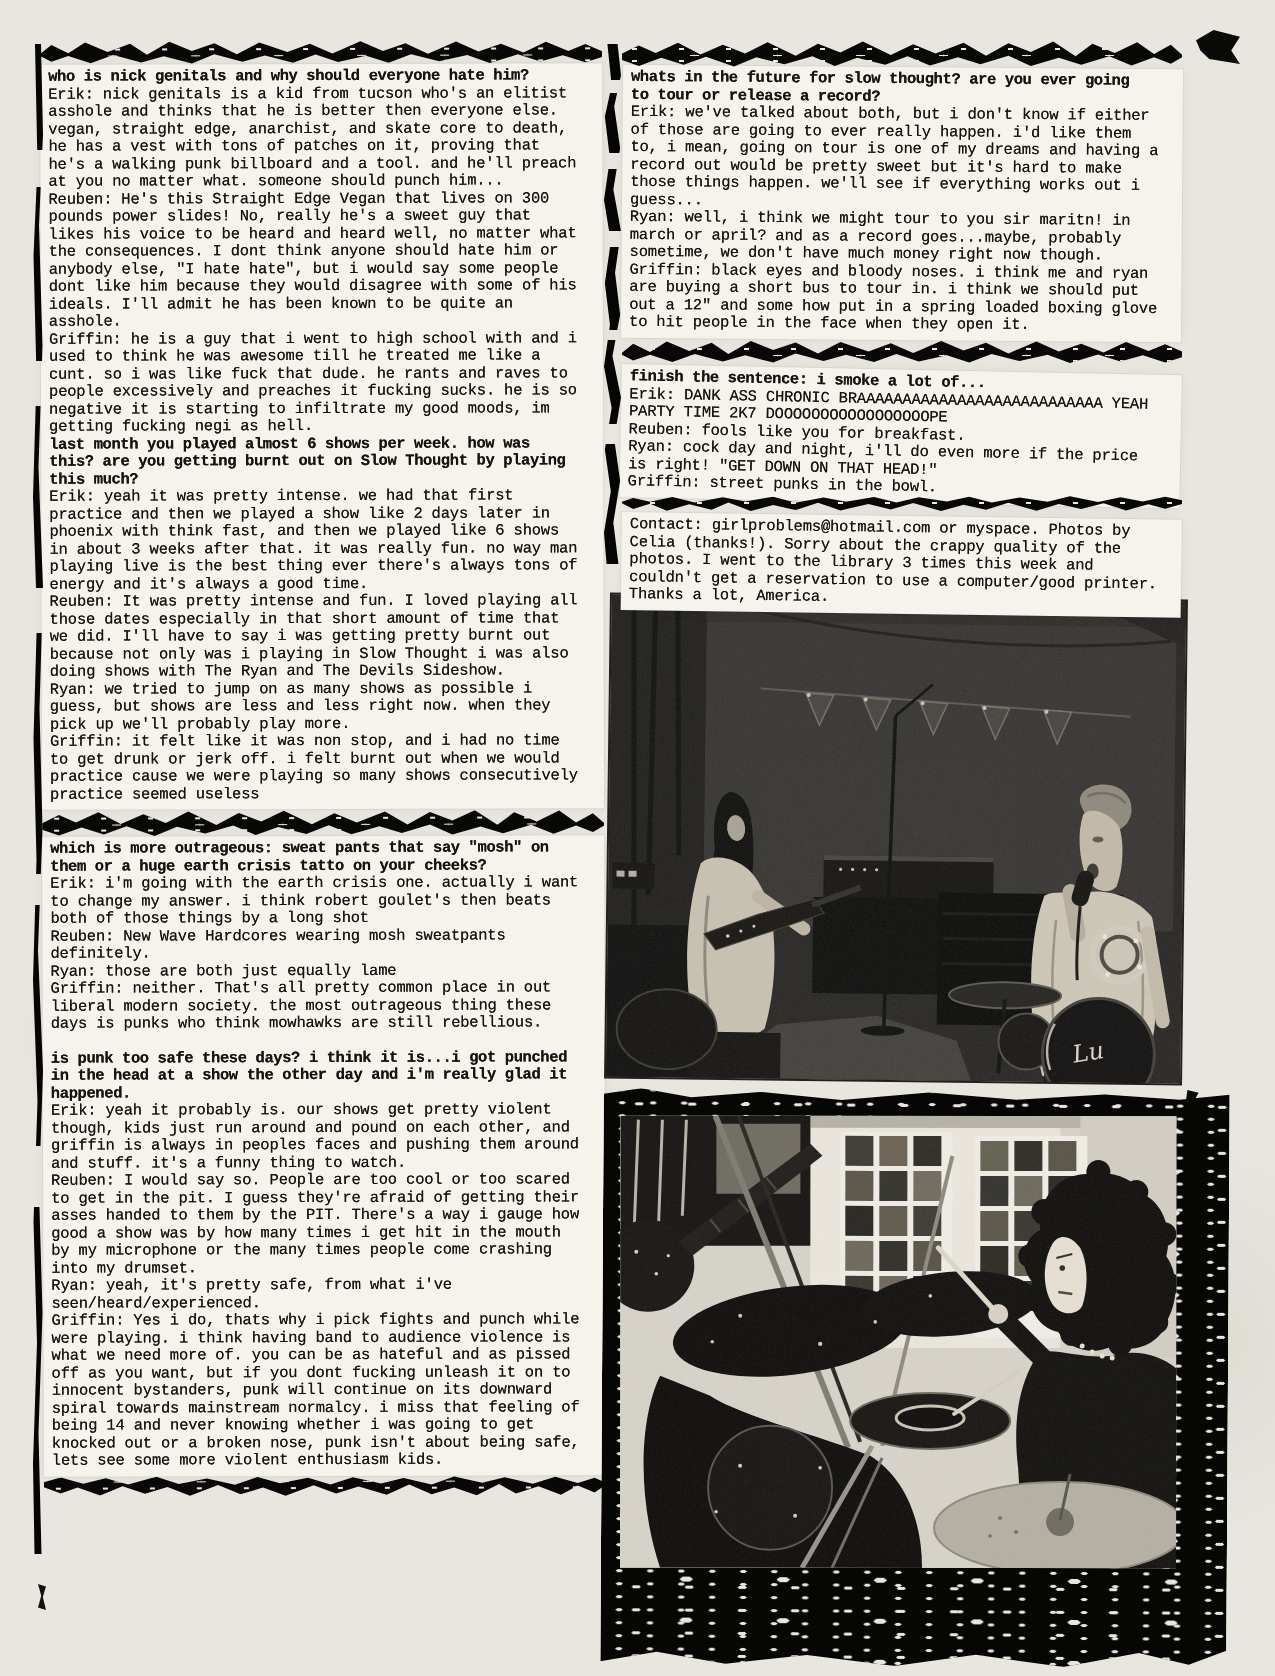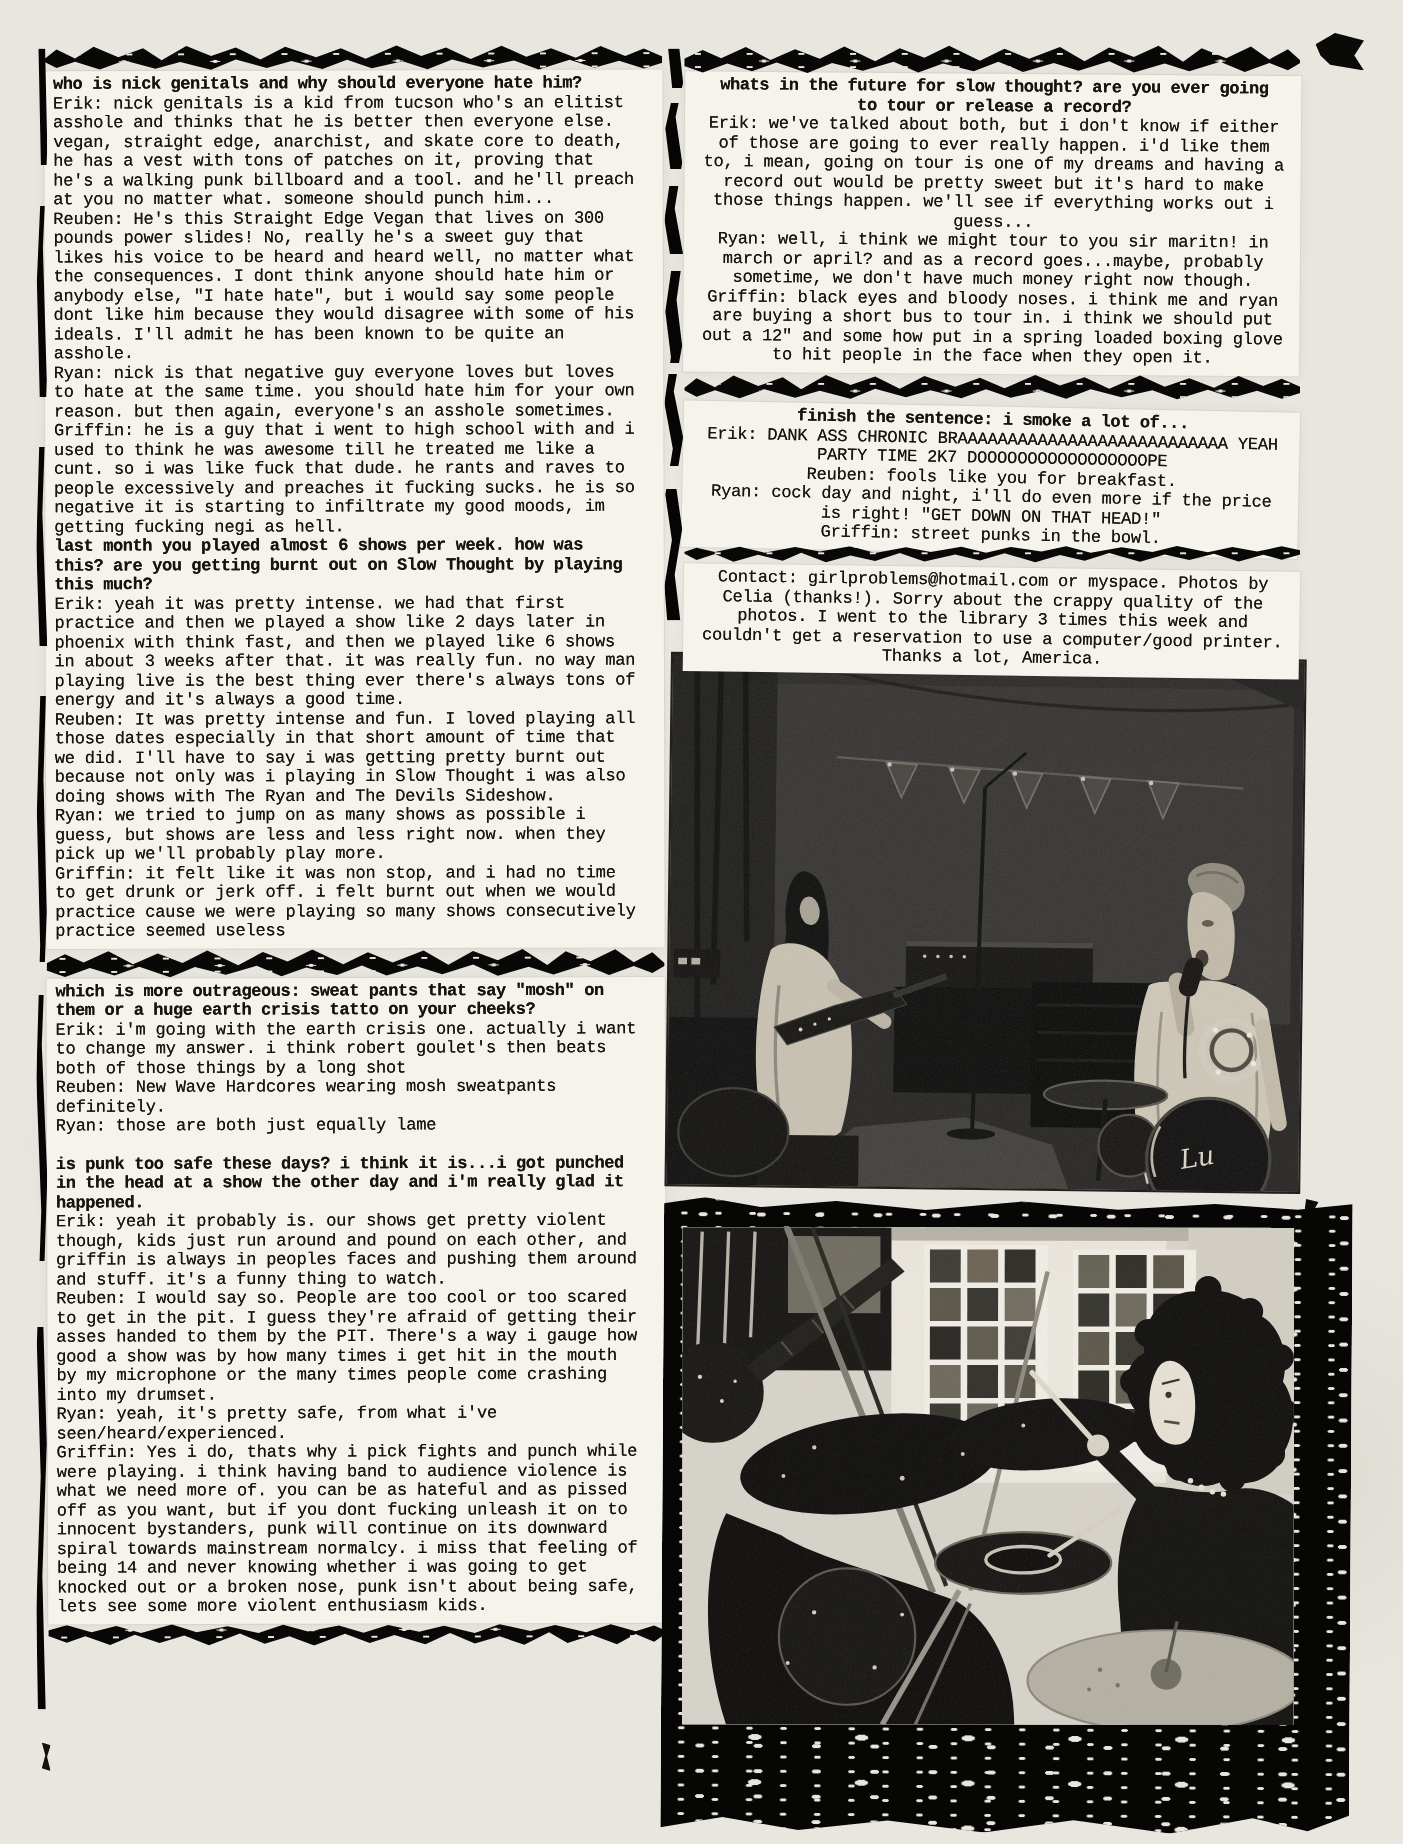--- a/index.html
+++ b/index.html
@@ -8,21 +8,21 @@
     background-color:#e9e6e0;
     background-image:
       radial-gradient(ellipse 220px 160px at 12% 62%, #e0ddd5 0%, transparent 70%),
       radial-gradient(ellipse 260px 200px at 46% 30%, #eeebe5 0%, transparent 70%),
       radial-gradient(ellipse 200px 300px at 96% 80%, #dfdcd4 0%, transparent 70%);
     font-family:"Liberation Mono","DejaVu Sans Mono",monospace;
     color:#17140f;
   }
   .col{position:absolute;top:40px;}
   .col-left{left:42px;width:562px;transform:rotate(-0.15deg);}
-  .col-right{left:622px;width:560px;text-align:center;}
+  .col-right{left:622px;width:560px;}
   .card{
     position:relative;z-index:2;background:#f5f3ec;
     padding:4px 6px 6px 8px;
     box-shadow:0 0 0 1px rgba(0,0,0,0.05), 0 0 14px rgba(0,0,0,0.05);
   }
   .para{
     margin:0;white-space:pre-line;
     font-size:15.5px;line-height:17.5px;letter-spacing:-0.2px;
     text-shadow:0 0 0.5px rgba(20,16,8,0.85);
   }
@@ -103,23 +103,20 @@
 he's a walking punk billboard and a tool. and he'll preach
 at you no matter what. someone should punch him...</p>
       <p class="para a">Reuben: He's this Straight Edge Vegan that lives on 300
 pounds power slides! No, really he's a sweet guy that
 likes his voice to be heard and heard well, no matter what
 the consequences. I dont think anyone should hate him or
 anybody else, "I hate hate", but i would say some people
 dont like him because they would disagree with some of his
 ideals. I'll admit he has been known to be quite an
 asshole.</p>
-      <p class="para a">Ryan: nick is that negative guy everyone loves but loves
-to hate at the same time. you should hate him for your own
-reason. but then again, everyone's an asshole sometimes.</p>
       <p class="para a">Griffin: he is a guy that i went to high school with and i
 used to think he was awesome till he treated me like a
 cunt. so i was like fuck that dude. he rants and raves to
 people excessively and preaches it fucking sucks. he is so
 negative it is starting to infiltrate my good moods, im
 getting fucking negi as hell.</p>
       <p class="para q">last month you played almost 6 shows per week. how was
 this? are you getting burnt out on Slow Thought by playing
 this much?</p>
       <p class="para a">Erik: yeah it was pretty intense. we had that first
@@ -145,20 +142,23 @@
   <section class="card">
 
   <p class="para q">which is more outrageous: sweat pants that say "mosh" on
 them or a huge earth crisis tatto on your cheeks?</p>
       <p class="para a">Erik: i'm going with the earth crisis one. actually i want
 to change my answer. i think robert goulet's then beats
 both of those things by a long shot</p>
       <p class="para a">Reuben: New Wave Hardcores wearing mosh sweatpants
 definitely.</p>
       <p class="para a">Ryan: those are both just equally lame</p>
+      <p class="para a">Griffin: neither. That's all pretty common place in out
+liberal modern society. the most outrageous thing these
+days is punks who think mowhawks are still rebellious.</p>
       <p class="para gap"></p>
       <p class="para q">is punk too safe these days? i think it is...i got punched
 in the head at a show the other day and i'm really glad it
 happened.</p>
       <p class="para a">Erik: yeah it probably is. our shows get pretty violent
 though, kids just run around and pound on each other, and
 griffin is always in peoples faces and pushing them around
 and stuff. it's a funny thing to watch.</p>
       <p class="para a">Reuben: I would say so. People are too cool or too scared
 to get in the pit. I guess they're afraid of getting their

